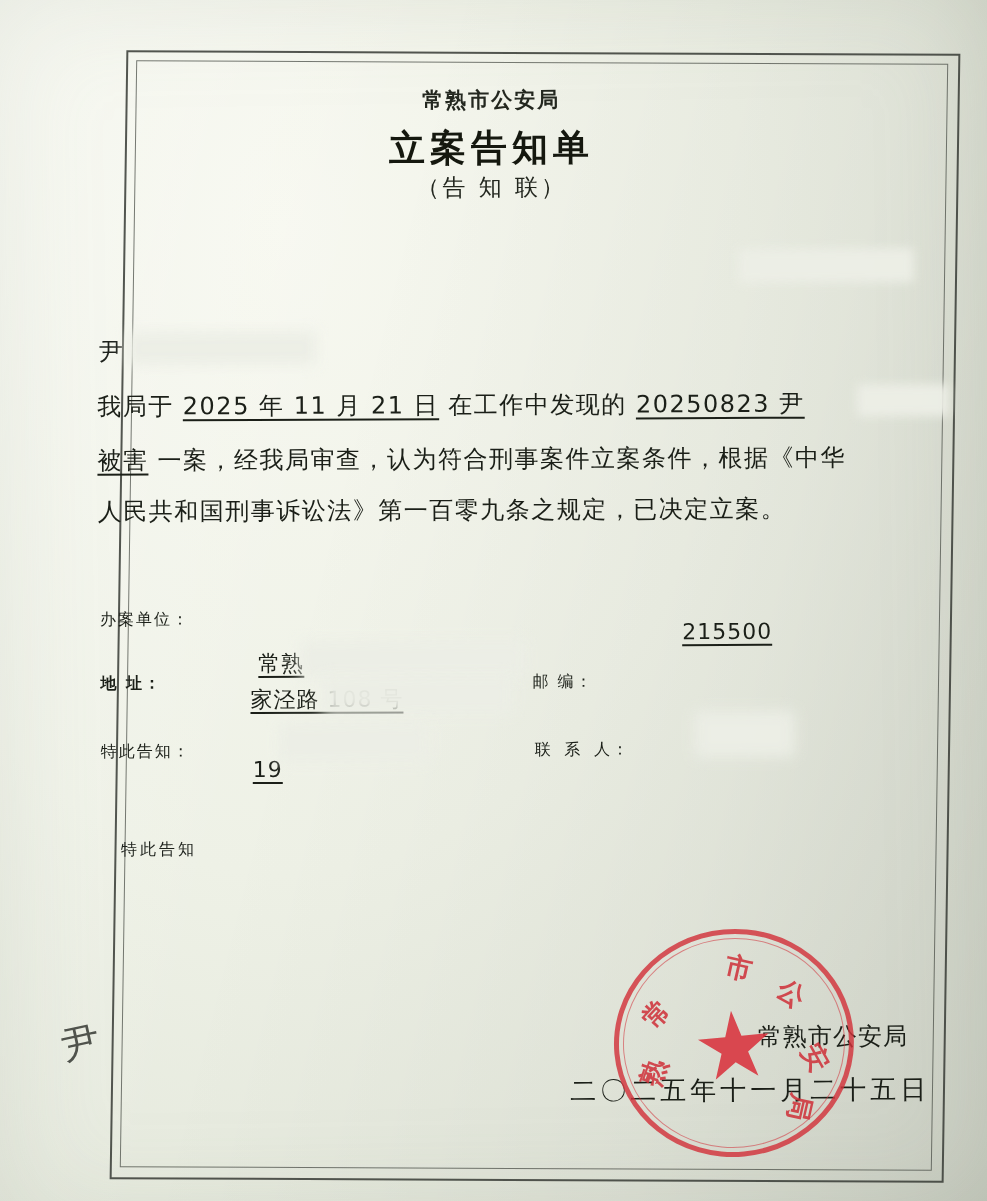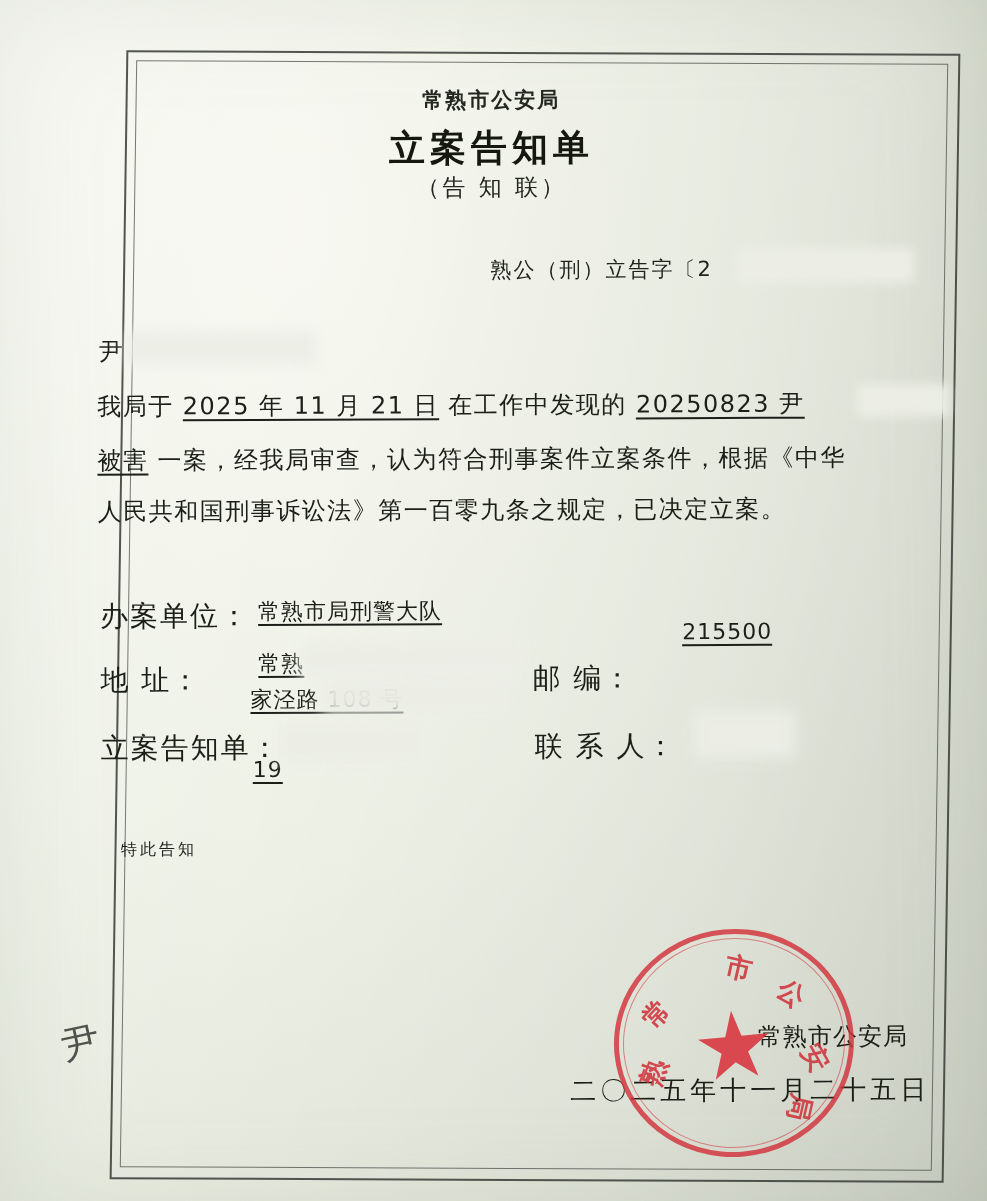--- a/index.html
+++ b/index.html
@@ -149,46 +149,47 @@
 
   .ul {
     text-decoration: underline;
     text-underline-offset: 5px;
     text-decoration-thickness: 1.5px;
   }
 
   
   .field-label {
     position: absolute;
-    font-size: 28px;
+    font-size: 16px;
     letter-spacing: 2px;
     white-space: nowrap;
     color: #1b1f18;
+    margin-top: 12px;
   }
   .field-value {
     position: absolute;
     font-size: 22px;
     letter-spacing: 1px;
     white-space: nowrap;
     color: #1b1f18;
     text-decoration: underline;
     text-underline-offset: 5px;
     text-decoration-thickness: 1.5px;
   }
 
   #lbl-unit   { top: 596px; left: 100px; }
   #val-unit   { top: 596px; left: 258px; }
-  #lbl-addr   { top: 660px; left: 100px; }
+  #lbl-addr   { top: 660px; left: 100px; font-weight: bold; }
   #val-addr1  { top: 648px; left: 258px; }
   #val-addr2  { top: 684px; left: 250px; }
   #lbl-zip    { top: 660px; left: 532px; text-align: right; }
   #val-zip    { top: 620px; left: 682px; text-align: center; }
   #lbl-phone  { top: 728px; left: 100px; }
   #val-phone  { top: 728px; left: 252px; margin-top: 28px; }
-  #lbl-person { top: 728px; left: 534px; }
+  #lbl-person { top: 728px; left: 534px; font-family: Liberation Mono, monospace; }
   #val-person { top: 728px; left: 686px; }
 
   #closing {
     position: absolute;
     top: 838px;
     left: 120px;
     font-size: 16px;
     letter-spacing: 3px;
   }
 
@@ -284,49 +285,45 @@
 
   <div id="frame-outer"></div>
   <div id="frame-inner"></div>
 
   <div id="content">
 
     <div id="org" class="cn">常熟市公安局</div>
     <div id="doc-title" class="cn">立案告知单</div>
     <div id="doc-subtitle" class="cn">（告 知 联）</div>
 
-    <div id="docnum-row" class="cn">
-      <span>熟公（刑）立告字〔2</span>
-    </div>
 
     <div id="recipient-row" class="cn">
       <span>尹</span>
     </div>
 
     <div id="body-l1" class="body-line cn">
       <span>我局于 </span><span class="ul">2025 年 11 月 21 日</span><span> 在工作中发现的 </span><span class="ul">20250823 尹</span>
     </div>
 
     <div id="body-l2" class="body-line cn">
       <span class="ul">被害</span><span> 一案，经我局审查，认为符合刑事案件立案条件，根据《中华</span>
     </div>
 
     <div id="body-l3" class="body-line cn">人民共和国刑事诉讼法》第一百零九条之规定，已决定立案。</div>
 
     <div id="lbl-unit" class="field-label cn">办案单位：</div>
-    <div id="val-unit" class="field-value cn">常熟市局刑警大队</div>
 
     <div id="lbl-addr" class="field-label cn">地    址：</div>
     <div id="val-addr1" class="field-value cn">常熟</div>
     <div id="val-addr2" class="field-value cn">家泾路 108 号</div>
 
     <div id="lbl-zip" class="field-label cn">邮    编：</div>
     <div id="val-zip" class="field-value cn">215500</div>
 
-    <div id="lbl-phone" class="field-label cn">立案告知单：</div>
+    <div id="lbl-phone" class="field-label cn">特此告知：</div>
     <div id="val-phone" class="field-value cn">19</div>
 
     <div id="lbl-person" class="field-label cn">联 系 人：</div>
     <div id="val-person" class="field-value cn"></div>
 
     <div id="closing" class="cn">特此告知</div>
 
     <div id="issuer" class="cn">常熟市公安局</div>
     <div id="doc-date" class="cn">二〇二五年十一月二十五日</div>
 

